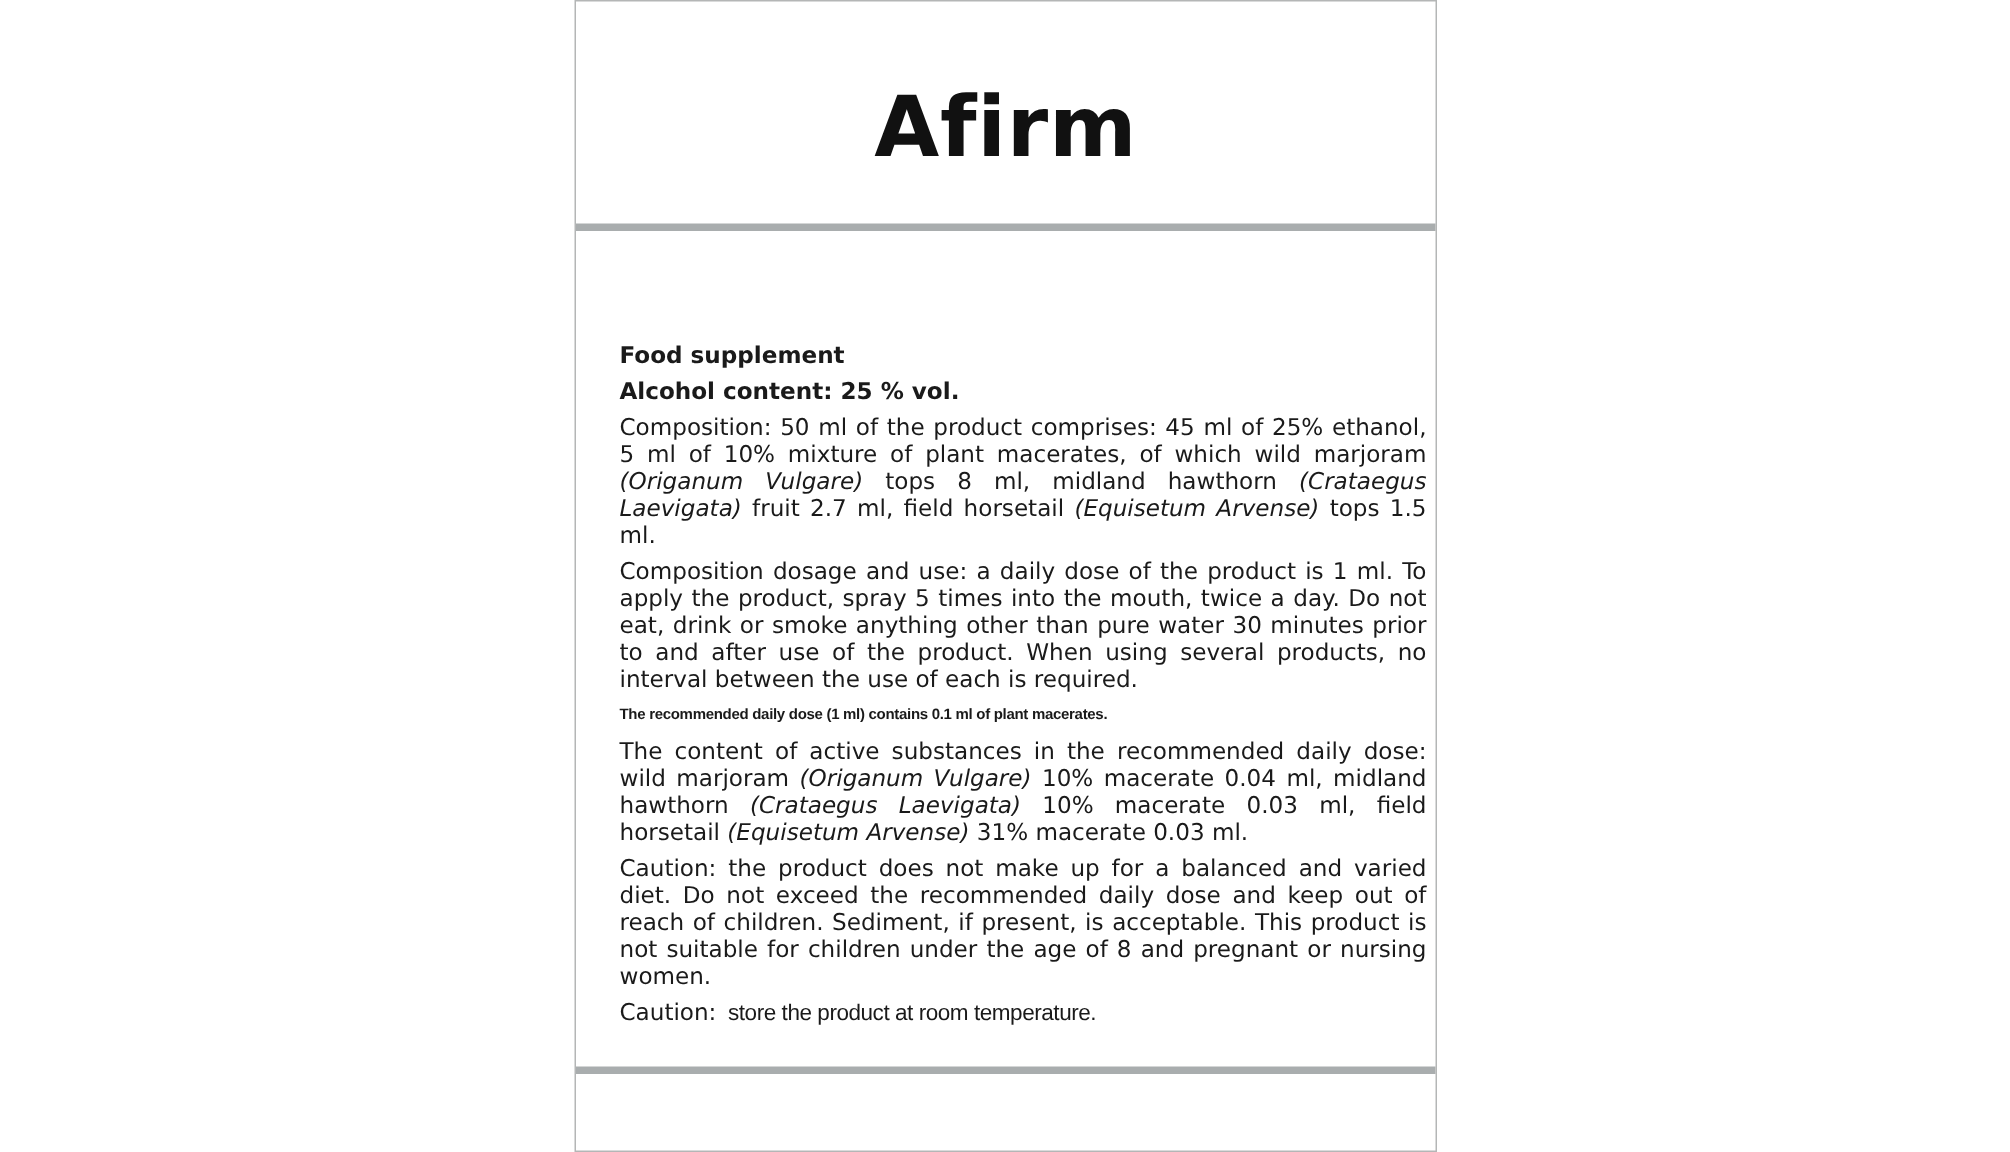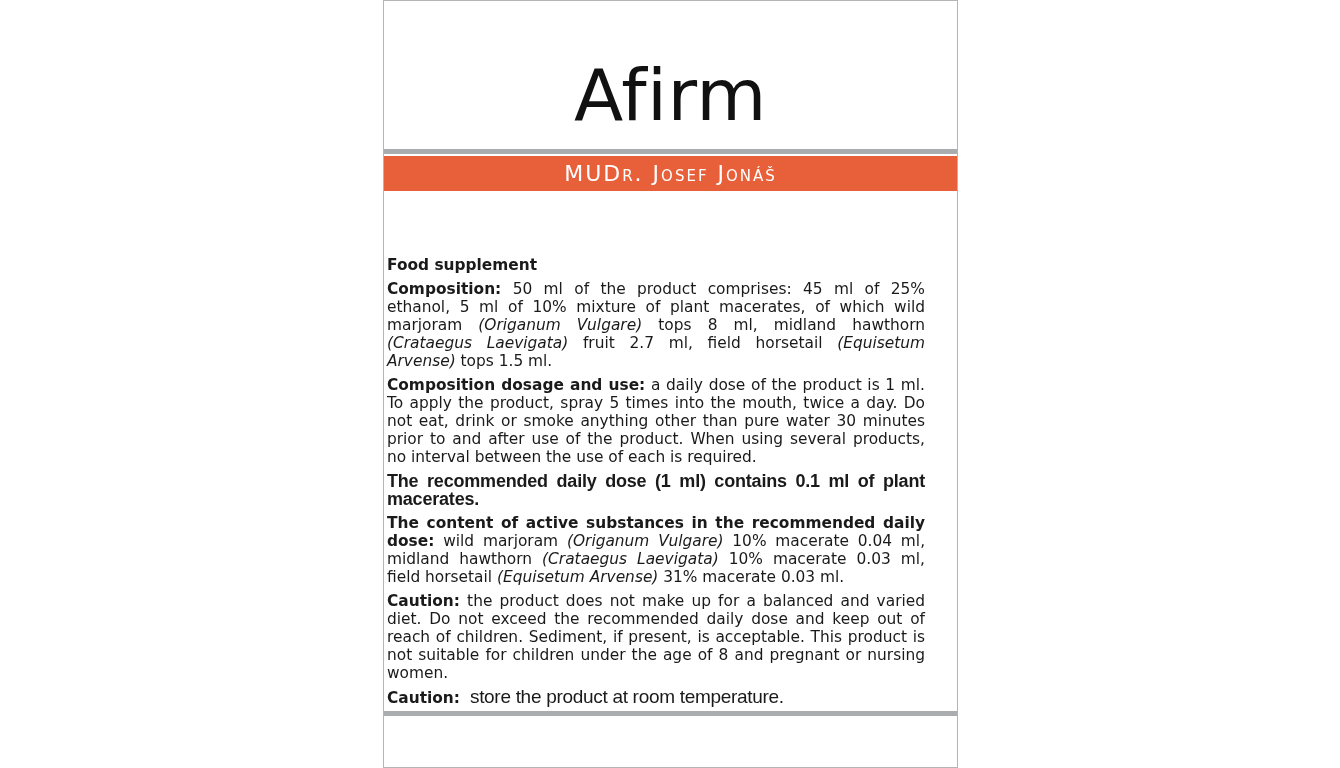--- a/index.html
+++ b/index.html
@@ -4,57 +4,55 @@
 <style>
   html, body { margin:0; padding:0; background:#ffffff; }
   body { width:1340px; height:768px; position:relative; overflow:hidden; }
   .label {
     position:absolute; left:383px; top:0; width:573px; height:766px;
     border:1px solid #b4b6b6; background:#fff;
     font-family:"DejaVu Sans", sans-serif; color:#1a1a1a;
   }
   .title {
     position:absolute; left:0; right:0; top:52px; text-align:center;
-    font-family:"DejaVu Sans", sans-serif; font-weight:normal; font-size:72px; letter-spacing:0.5px;
+    font-family:"DejaVu Sans", sans-serif; font-weight:bold; font-size:56px; letter-spacing:0.5px;
     color:#111;
   }
   .gray-bar { position:absolute; left:0; right:0; height:5px; background:#a9adae; }
   .gray-bar.top { top:148px; }
   .gray-bar.bottom { top:710px; }
   .brand {
     position:absolute; left:0; right:0; top:155px; height:35px; background:var(--accent, #e8603a);
     display:flex; align-items:center; justify-content:center;
   }
   .brand span {
     color:#fff; font-family:"DejaVu Sans", sans-serif; font-size:22px; font-variant:small-caps;
     letter-spacing:2px; font-weight:normal;
   }
   .content {
-    position:absolute; left:3px; width:538px; top:227px;
-    font-size:15.4px; line-height:18px;margin-top:28px;
+    position:absolute; left:29px; width:538px; top:227px;
+    font-size:15.4px; line-height:18px;
   }
   .content p { margin:0 0 6px 0; text-align:justify; }
-  .content .b { font-weight:bold; }
+  .content .b { font-weight:normal; }
   .content .hl { font-weight:bold; margin-bottom:6px; }
   .content i { font-style:italic; }
-  .content .condensed { font-family:"Liberation Sans", sans-serif; font-weight:bold; font-size:18px; letter-spacing:-0.2px; }
-  .content .storage-text { font-family:"Liberation Sans", sans-serif; font-size:19px; letter-spacing:-0.3px; }
+  .content .condensed { font-family:"Liberation Sans", sans-serif; font-weight:bold; font-size:10px; letter-spacing:-0.2px; }
+  .content .storage-text { font-family:"Liberation Sans", sans-serif; font-size:15px; letter-spacing:-0.3px; }
 </style>
 </head>
 <body>
 
 <div class="label">
   <div class="title">Afirm</div>
   <div class="gray-bar top"></div>
-  <div class="brand">
-    <span>MUDr. Josef Jonáš</span>
-  </div>
 
   <div class="content">
     <p class="hl">Food supplement</p>
+    <p class="hl">Alcohol content: 25 % vol.</p>
 
     <p><span class="b">Composition:</span><span> 50 ml of the product comprises: 45 ml of 25% ethanol, 5 ml of 10% mixture of plant macerates, of which wild marjoram </span><i>(Origanum Vulgare)</i><span> tops 8 ml, midland hawthorn </span><i>(Crataegus Laevigata)</i><span> fruit 2.7 ml, field horsetail </span><i>(Equisetum Arvense)</i><span> tops 1.5 ml.</span></p>
 
     <p><span class="b">Composition dosage and use:</span><span> a daily dose of the product is 1 ml. To apply the product, spray 5 times into the mouth, twice a day. Do not eat, drink or smoke anything other than pure water 30 minutes prior to and after use of the product. When using several products, no interval between the use of each is required.</span></p>
 
     <p class="condensed">The recommended daily dose (1 ml) contains 0.1 ml of plant macerates.</p>
 
     <p><span class="b">The content of active substances in the recommended daily dose:</span><span> wild marjoram </span><i>(Origanum Vulgare)</i><span> 10% macerate 0.04 ml, midland hawthorn </span><i>(Crataegus Laevigata)</i><span> 10% macerate 0.03 ml, field horsetail </span><i>(Equisetum Arvense)</i><span> 31% macerate 0.03 ml.</span></p>
 
     <p><span class="b">Caution:</span><span> the product does not make up for a balanced and varied diet. Do not exceed the recommended daily dose and keep out of reach of children. Sediment, if present, is acceptable. This product is not suitable for children under the age of 8 and pregnant or nursing women.</span></p>

